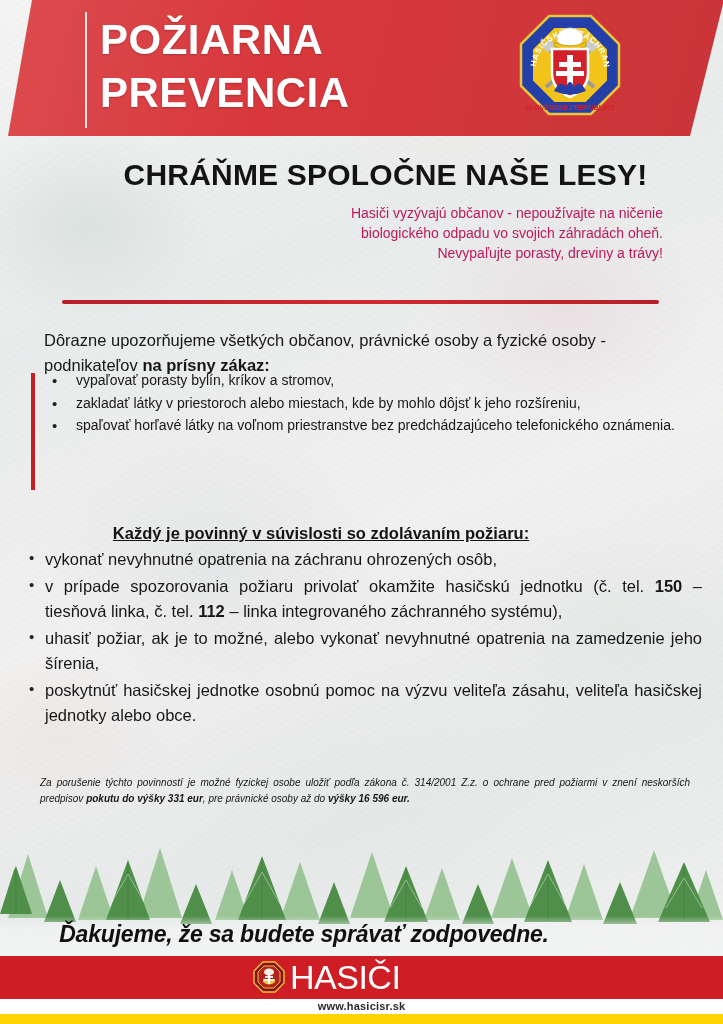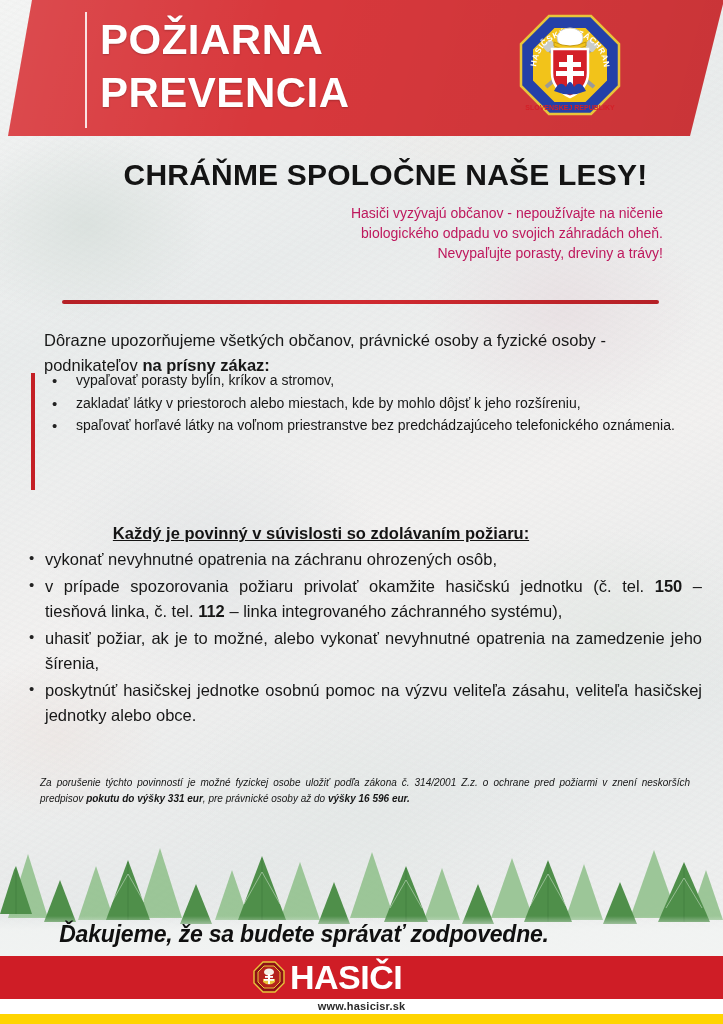--- a/index.html
+++ b/index.html
@@ -262,21 +262,21 @@
     left: 253px;
     top: 961px;
     width: 32px;
     height: 32px;
   }
   .footer-word {
     position: absolute;
     left: 290px;
     top: 958px;
     font-size: 34px;
-    font-weight: bold;
+    font-weight: normal;
     color: #ffffff;
     letter-spacing: -0.5px;
     line-height: 38px;
   }
   .footer-white {
     position: absolute;
     left: 0;
     top: 999px;
     width: 723px;
     height: 16px;

